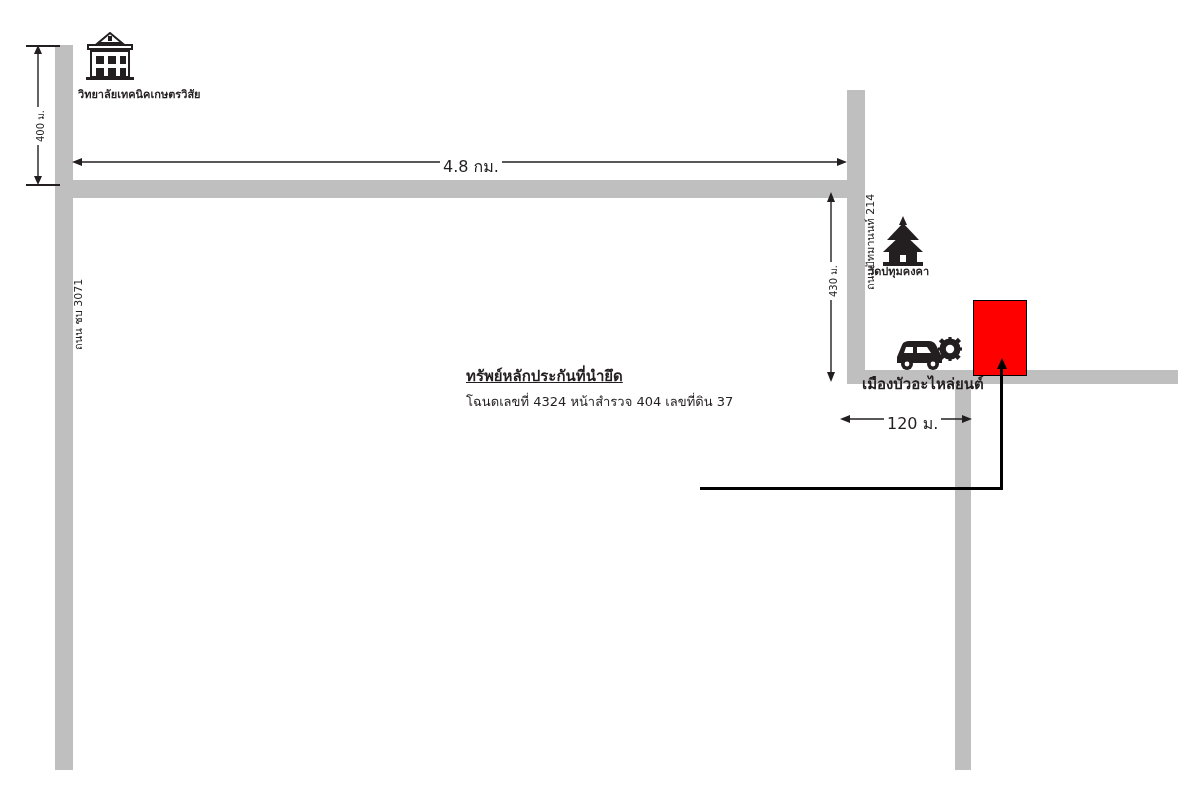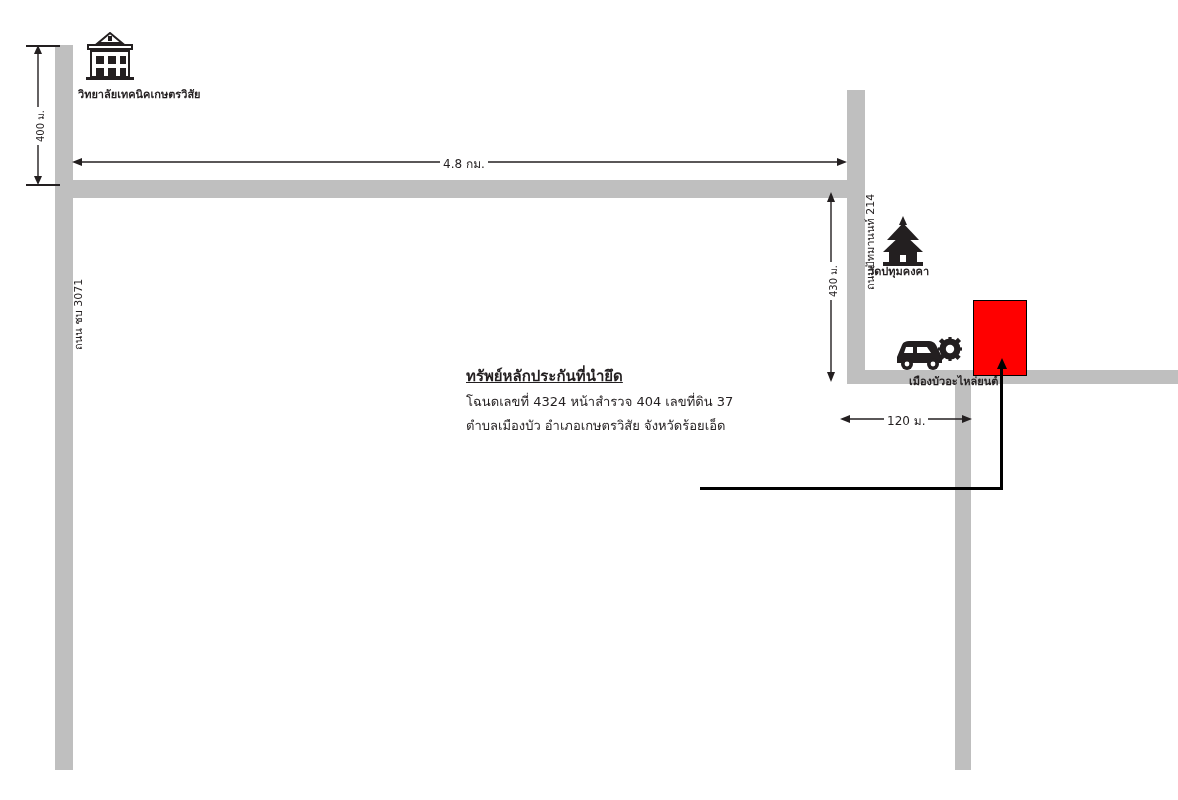--- a/index.html
+++ b/index.html
@@ -23,21 +23,21 @@
     background: #bfbfbf;
   }
   .vert-lbl {
     position: absolute;
     color: #231f20;
     white-space: nowrap;
     transform-origin: 0 0;
   }
   .dim-text {
     position: absolute;
-    font-size: 12px;
+    font-size: 16px;
     color: #231f20;
     background: #ffffff;
     padding: 0 3px;
     white-space: nowrap;
   }
   .info-block {
     position: absolute;
     left: 466px;
     top: 364px;
     width: 420px;
@@ -169,29 +169,28 @@
       <rect x="9.4" y="-1" width="3.2" height="5" fill="#231f20"></rect>
       <rect x="9.4" y="18" width="3.2" height="5" fill="#231f20"></rect>
       <rect x="-1" y="9.4" width="5" height="3.2" fill="#231f20"></rect>
       <rect x="18" y="9.4" width="5" height="3.2" fill="#231f20"></rect>
       <rect x="1" y="1" width="4.5" height="4.5" transform="rotate(45 3 3)" fill="#231f20"></rect>
       <rect x="16.5" y="16.5" width="4.5" height="4.5" transform="rotate(45 18.5 18.5)" fill="#231f20"></rect>
       <rect x="16.5" y="1" width="4.5" height="4.5" transform="rotate(-45 18.5 3)" fill="#231f20"></rect>
       <rect x="1" y="16.5" width="4.5" height="4.5" transform="rotate(-45 3 18.5)" fill="#231f20"></rect>
     </g>
   </svg>
-  <div class="poi-label" style="left:909px; top:372px; font-size:11px; font-weight:bold;">เมืองบัวอะไหล่ยนต์</div>
+  <div class="poi-label" style="left:862px; top:372px; font-size:15px; font-weight:bold;">เมืองบัวอะไหล่ยนต์</div>
 
   <div class="parcel" style="left:973px; top:300px; width:52px; height:74px;"></div>
 
   <div class="leader" style="left:700px; top:487px; width:303px; height:3px;"></div>
   <div class="leader" style="left:1000px; top:366px; width:3px; height:124px;"></div>
   <svg class="icon" style="left:994px; top:358px;" width="16" height="16" viewBox="0 0 16 16">
     <polygon points="8,0 3,11 13,11" fill="#000000"></polygon>
   </svg>
 
   <div class="info-block">
     <div class="info-title">ทรัพย์หลักประกันที่นำยึด</div>
     <div class="info-line">โฉนดเลขที่ 4324 หน้าสำรวจ 404 เลขที่ดิน 37</div>
-    <div class="info-line">ตำบลเมืองบัว อำเภอเกษตรวิสัย จังหวัดร้อยเอ็ด</div>
   </div>
 
 </div>
 
 </body></html>

